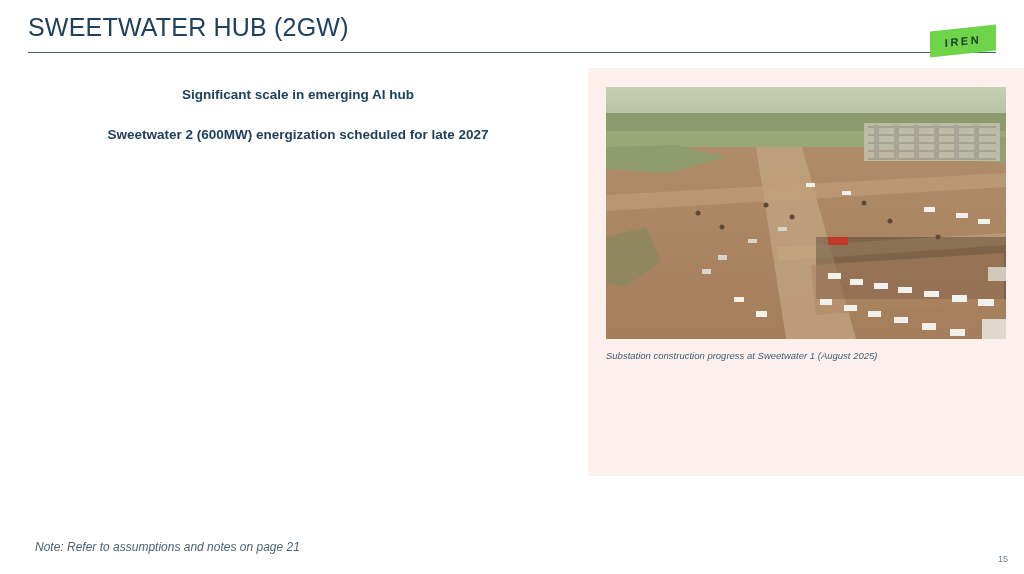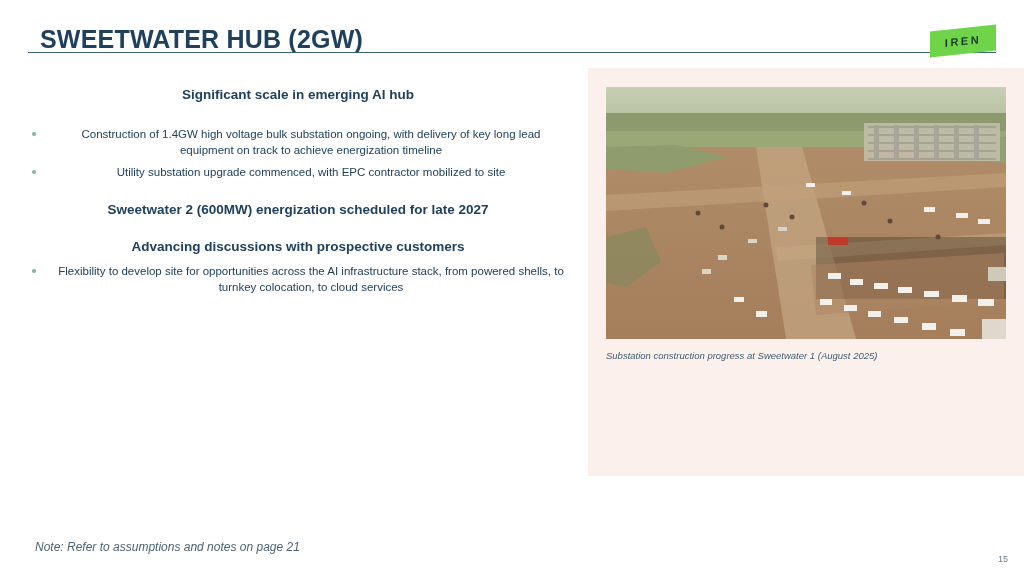--- a/index.html
+++ b/index.html
@@ -24,25 +24,25 @@
 
   
   .header {
     position: absolute;
     left: 28px;
     top: 14px;
     width: 968px;
   }
   .slide-title {
     font-size: 25px;
-    font-weight: bold;
+    font-weight: normal;
     color: #20415e;
     letter-spacing: 0.2px;
     line-height: 1.1;
-    margin: 12px;
+    margin: 0;
   }
   .title-rule {
     position: absolute;
     left: 0;
     top: 38px;
     width: 968px;
     height: 1px;
     background: #3f6178;
   }
 
@@ -284,35 +284,25 @@
     <div class="photo-caption">Substation construction progress at Sweetwater 1 (August 2025)</div>
   </div>
 
   <div class="content">
 
     <div class="section sec-gap-1">
       <h2 class="section-heading">Significant scale in emerging AI hub</h2>
     </div>
 
     <div class="section sec-gap-2">
-      <ul class="bullet-list">
-        <li class="bullet">Construction of 1.4GW high voltage bulk substation ongoing, with delivery of key long lead equipment on track to achieve energization timeline</li>
-        <li class="bullet">Utility substation upgrade commenced, with EPC contractor mobilized to site</li>
-      </ul>
     </div>
 
     <div class="section sec-gap-3">
       <h2 class="section-heading">Sweetwater 2 (600MW) energization scheduled for late 2027</h2>
     </div>
 
-    <div class="section">
-      <h2 class="section-heading">Advancing discussions with prospective customers</h2>
-      <ul class="bullet-list">
-        <li class="bullet">Flexibility to develop site for opportunities across the AI infrastructure stack, from powered shells, to turnkey colocation, to cloud services</li>
-      </ul>
-    </div>
 
   </div>
 
   <div class="footnote">Note: Refer to assumptions and notes on page 21</div>
   <div class="page-number">15</div>
 
 </div>
 
 </body></html>

